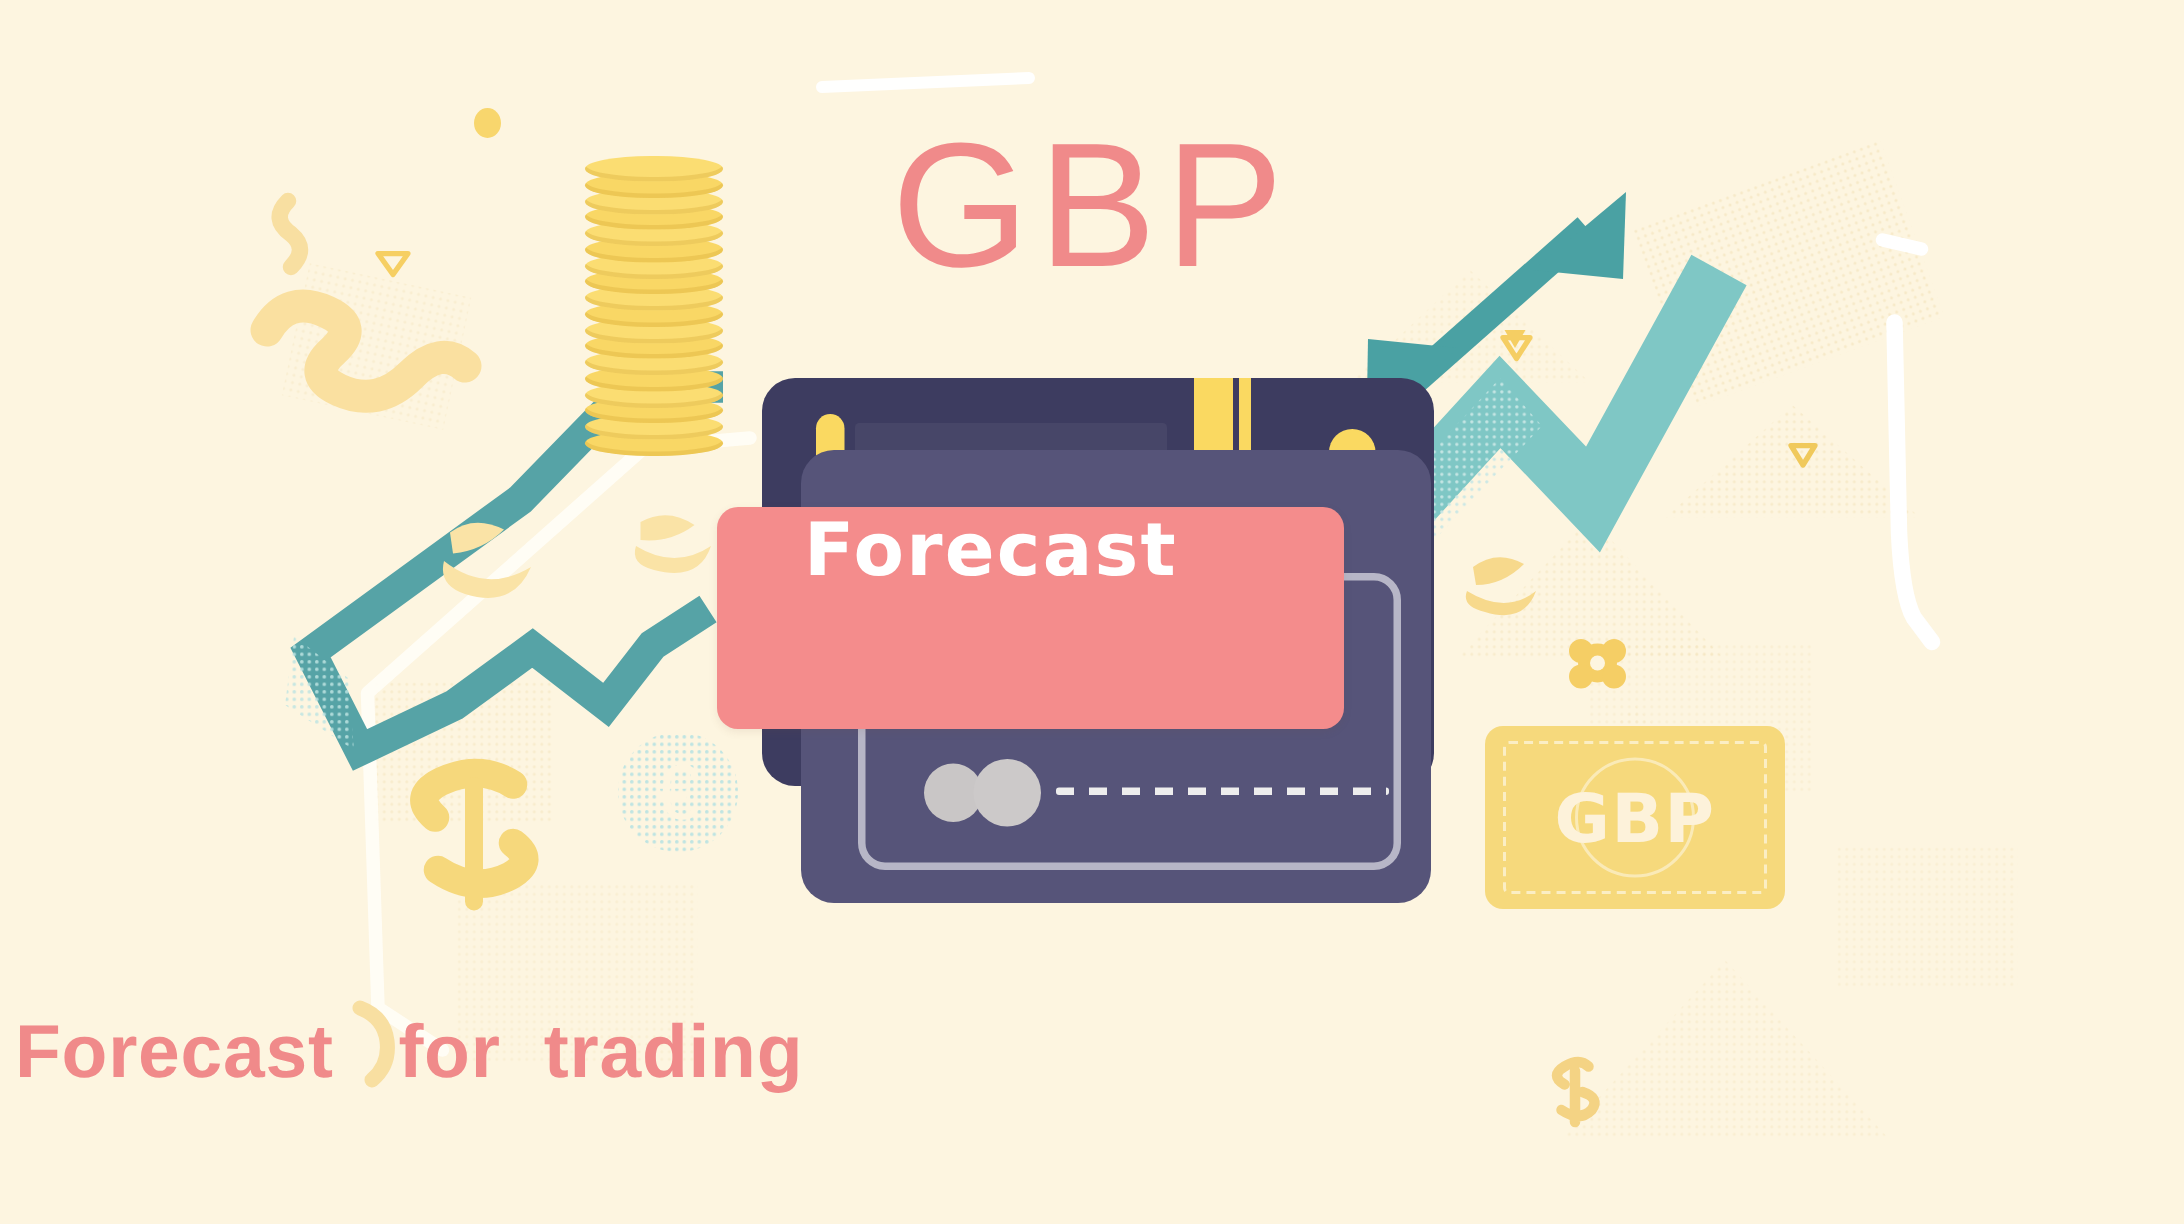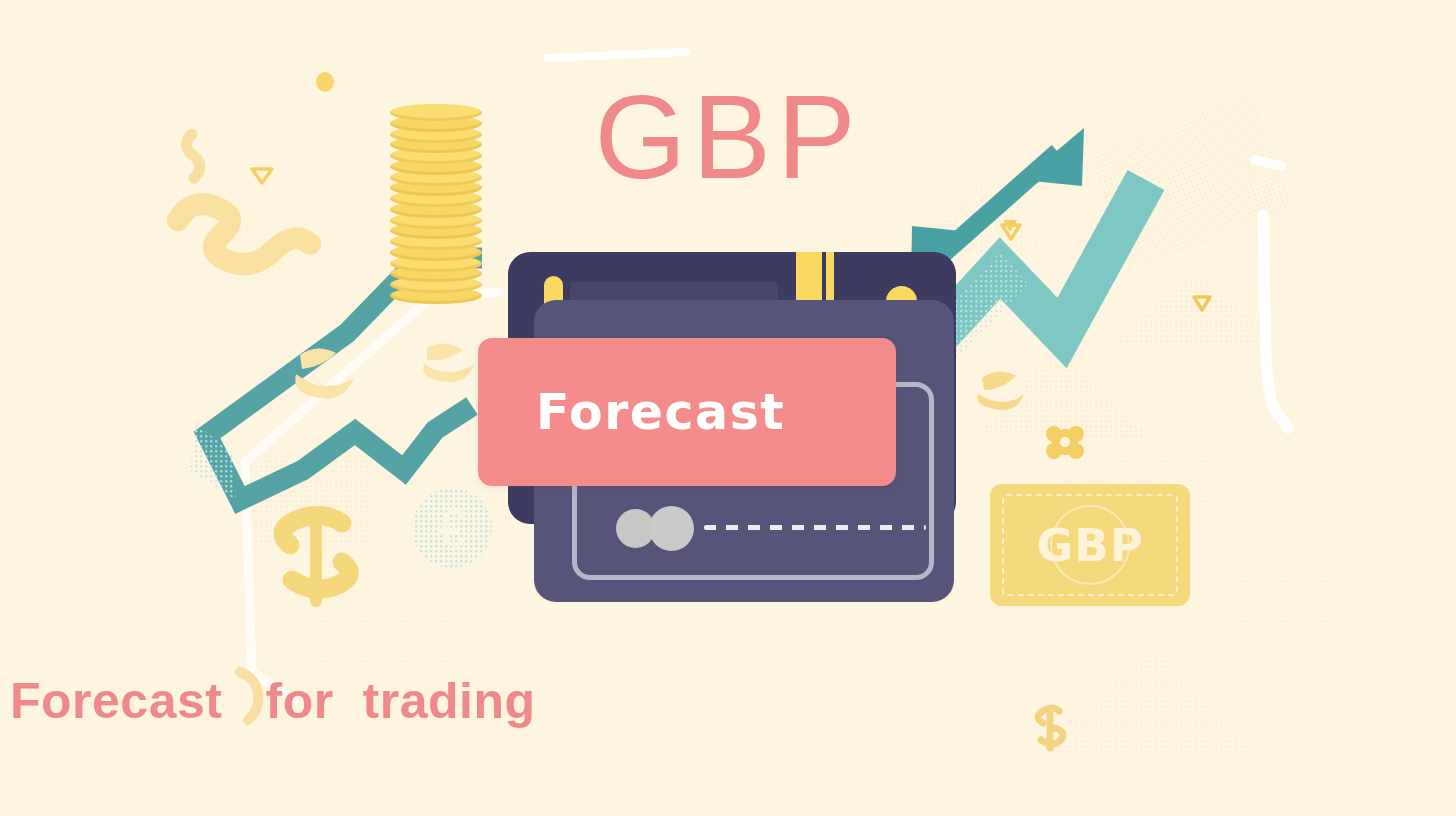--- a/index.html
+++ b/index.html
@@ -24,21 +24,21 @@
     user-select:none;
   }
   
   #forecast-banner{
     position:absolute;
     left:478px; top:338px;
     width:418px; height:148px;
     background:#F48C8C;
     border-radius:14px;
     box-shadow:0 2px 6px rgba(120,80,60,.10);
-    display:flex;align-items:center;
+    display:flex;
   }
   #forecast-banner-label{
     font-family:"DejaVu Sans", sans-serif;
     font-weight:bold;
     font-size:49px;
     color:#FFFFFF;
     letter-spacing:1.5px;
     margin-left:58px;
     white-space:nowrap;
   }

